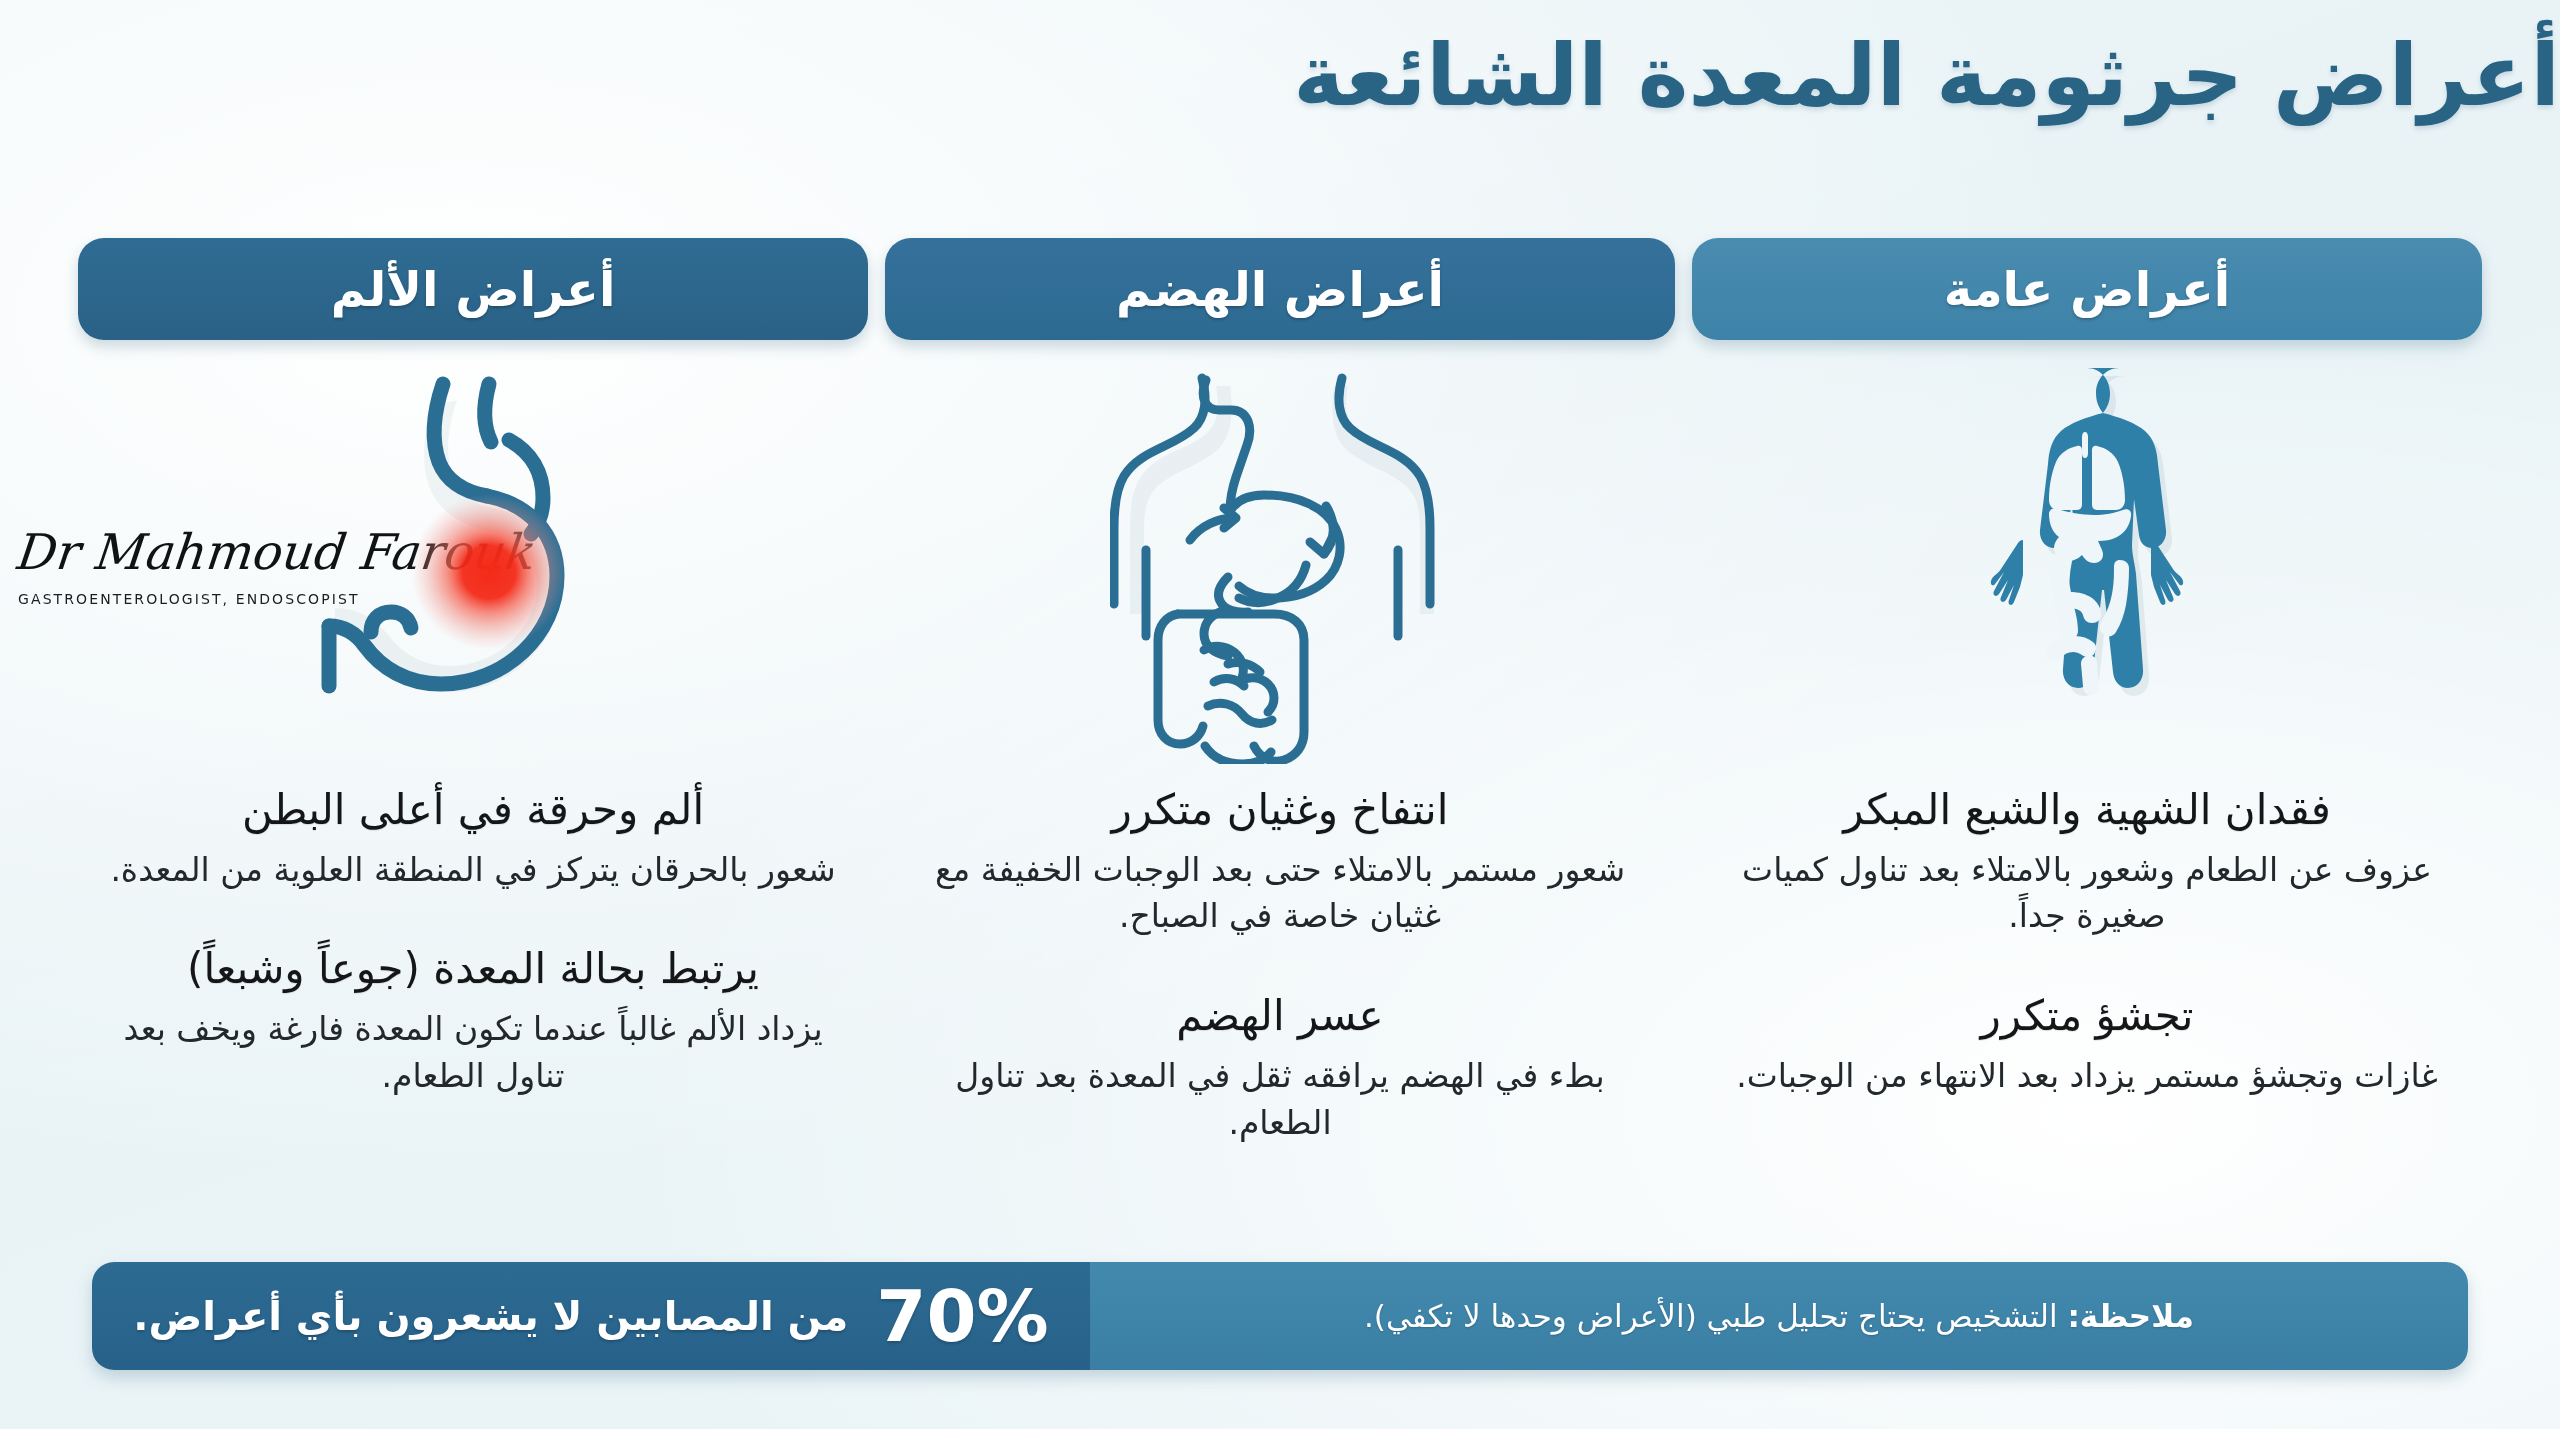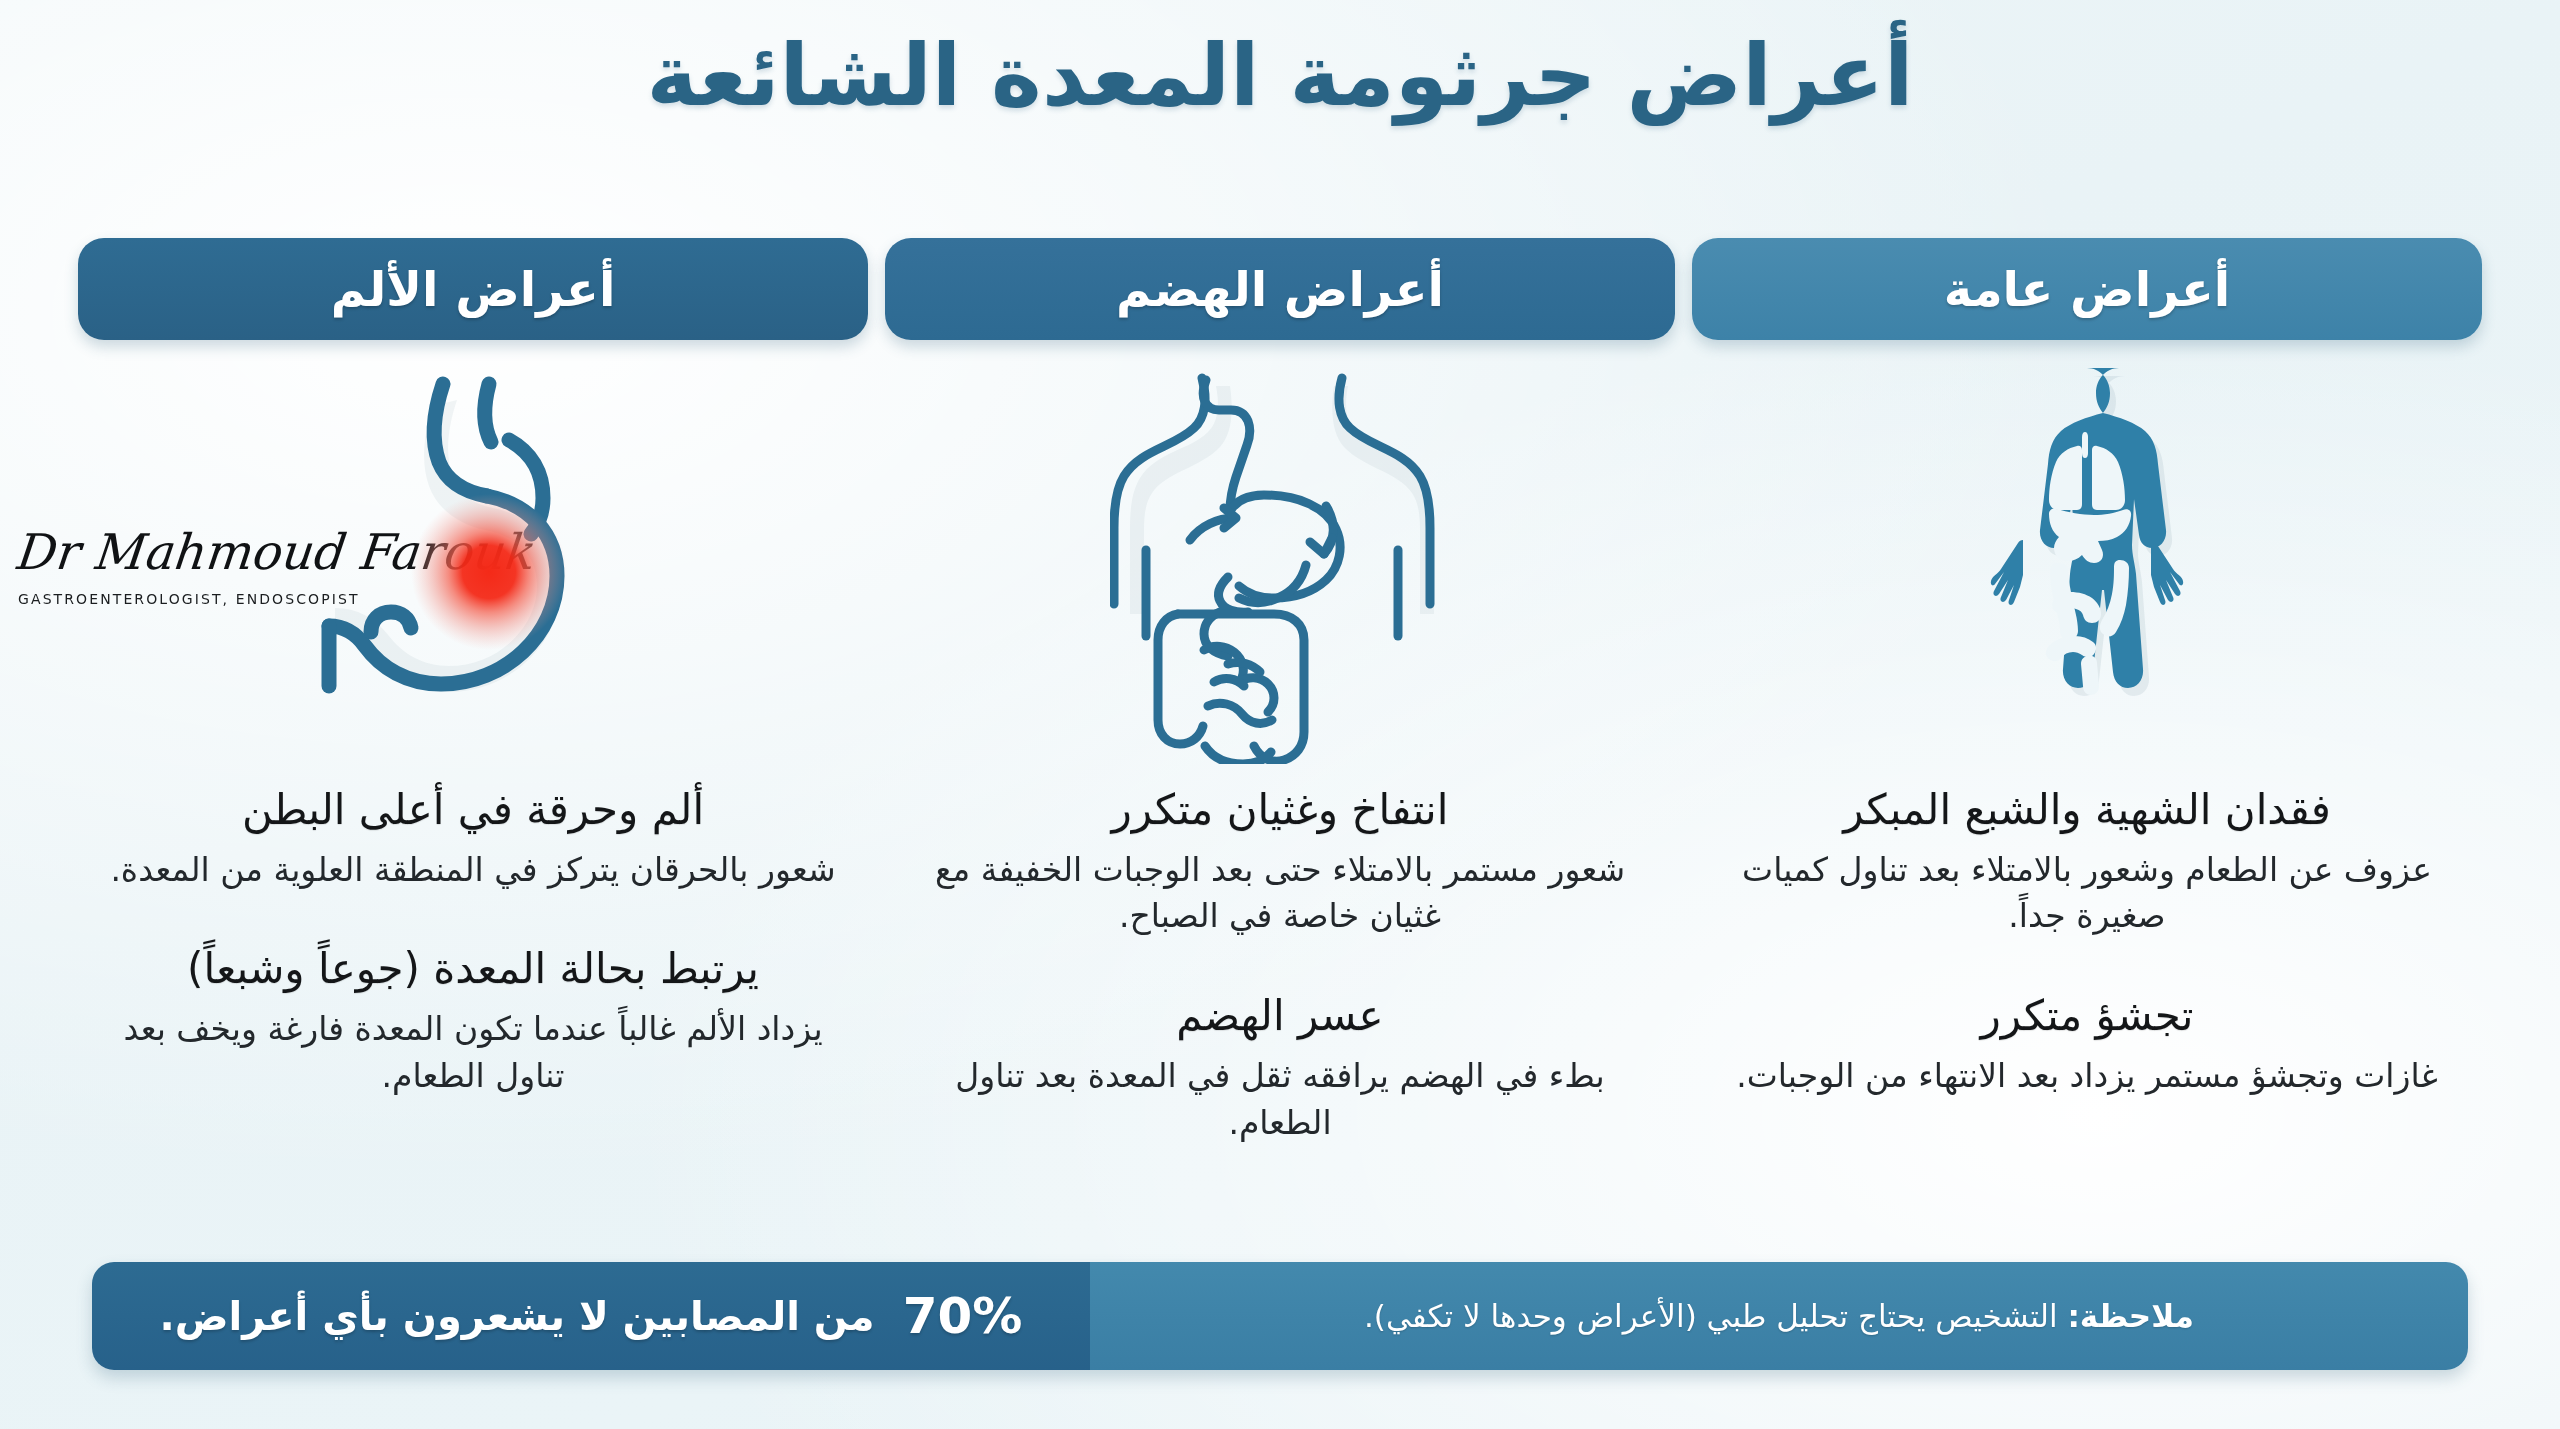--- a/index.html
+++ b/index.html
@@ -22,21 +22,20 @@
       linear-gradient(160deg, #eef6f8 0%, #e9f3f6 40%, #eaf4f7 70%, #e6f1f5 100%);
     box-sizing: border-box;
   }
 
   
   .title {
     position: absolute;
     top: 26px;
     left: 0;
     width: 100%;
-    text-align: center;
     font-size: 86px;
     font-weight: bold;
     color: #2a6485;
     letter-spacing: 0;
     text-shadow: 0 3px 5px rgba(40,90,120,0.18);
     line-height: 1.15;
   }
 
   
   .columns {
@@ -170,21 +169,21 @@
     justify-content: center;
     color: #ffffff;
     font-size: 40px;
     font-weight: bold;
     padding: 0 30px;
     box-sizing: border-box;
     text-shadow: 0 2px 3px rgba(0,0,0,0.2);
     white-space: nowrap;
   }
   .footer-stat .pct {
-    font-size: 50px;
+    font-size: 72px;
     font-weight: bold;
     margin-left: 28px;
     direction: ltr;
     display: inline-block;
   }
 </style>
 </head>
 <body>
 
 <div class="infographic">

